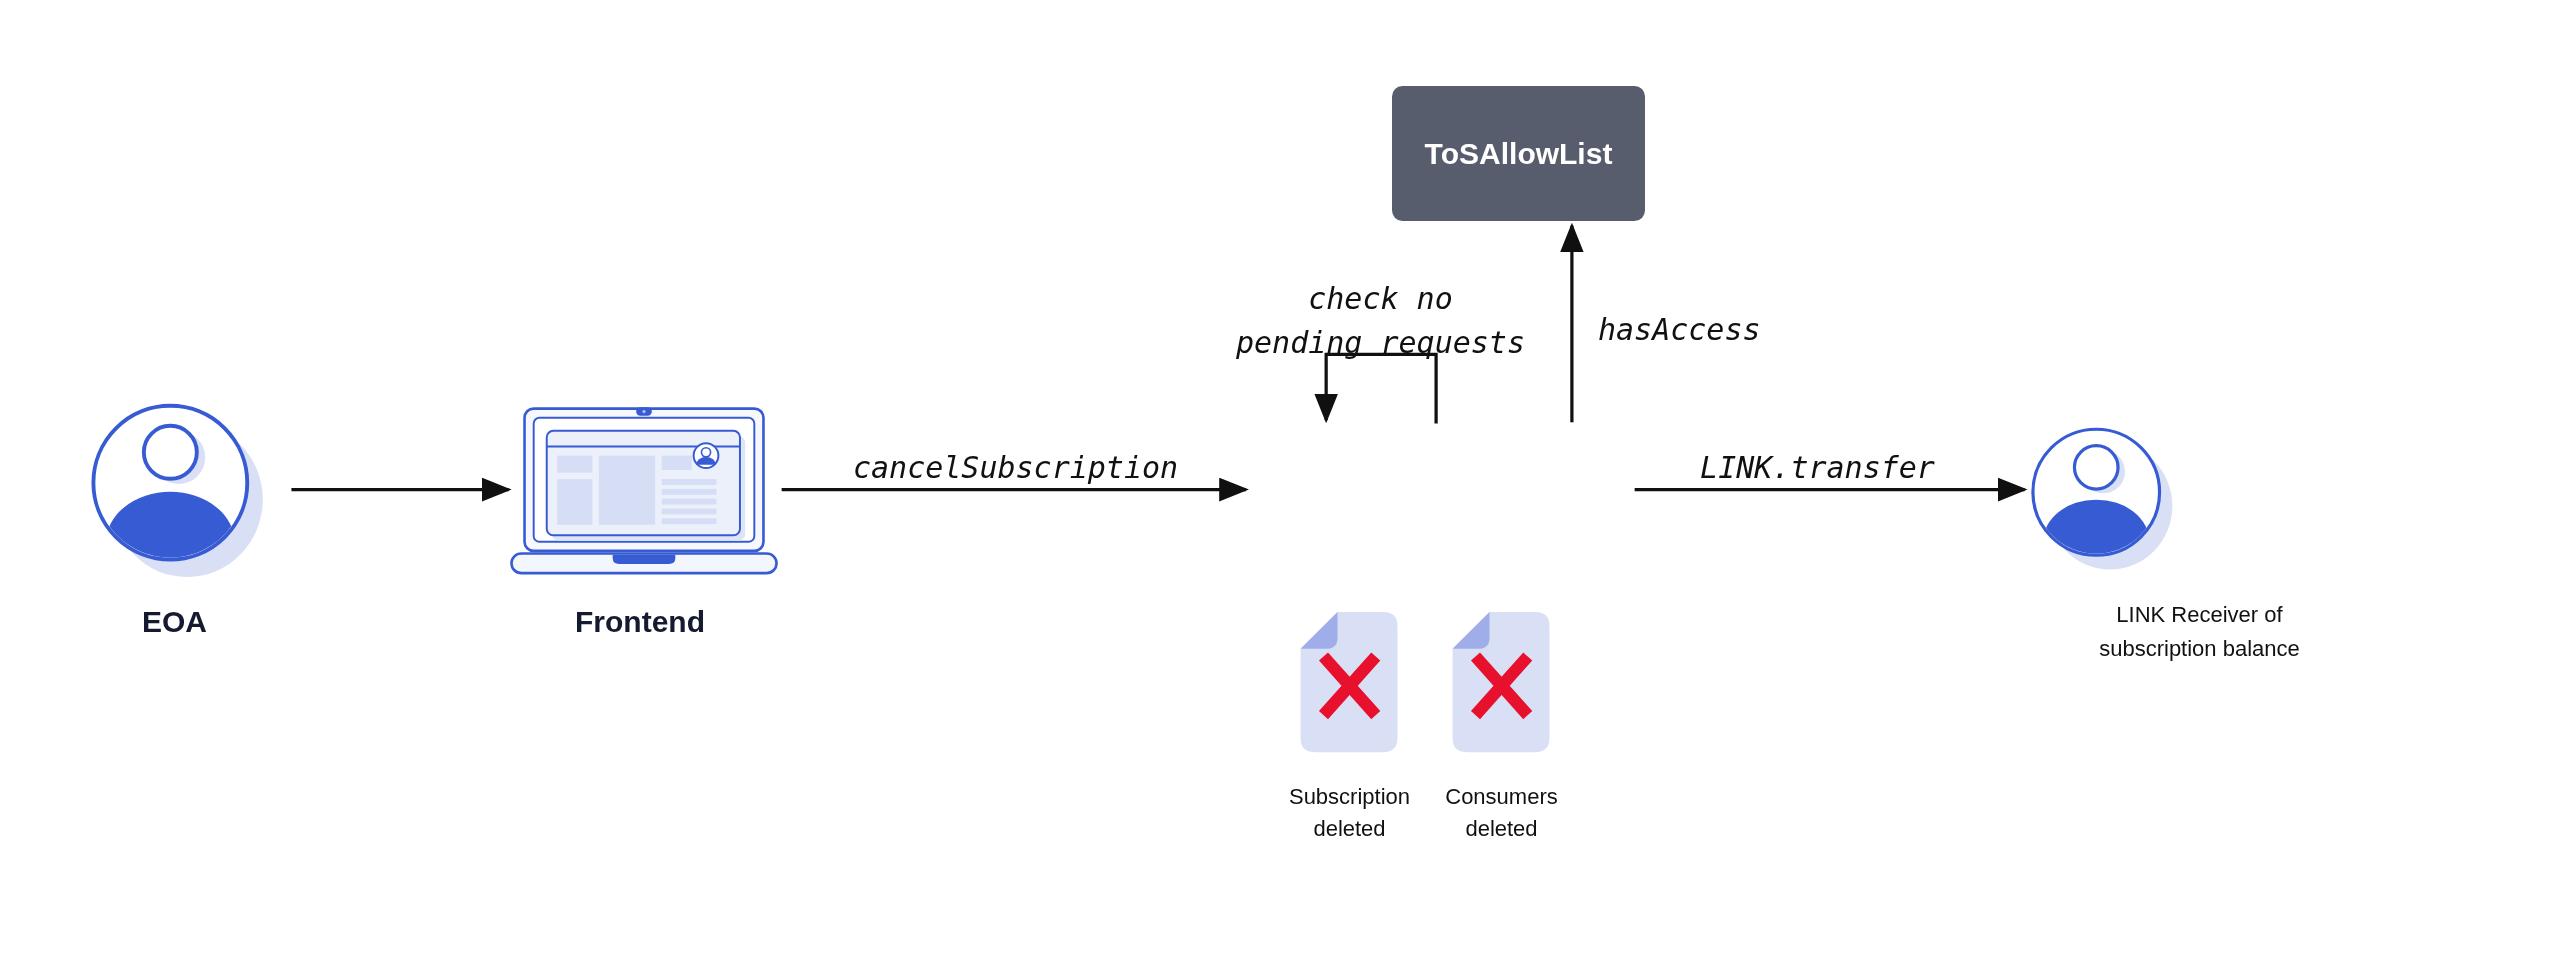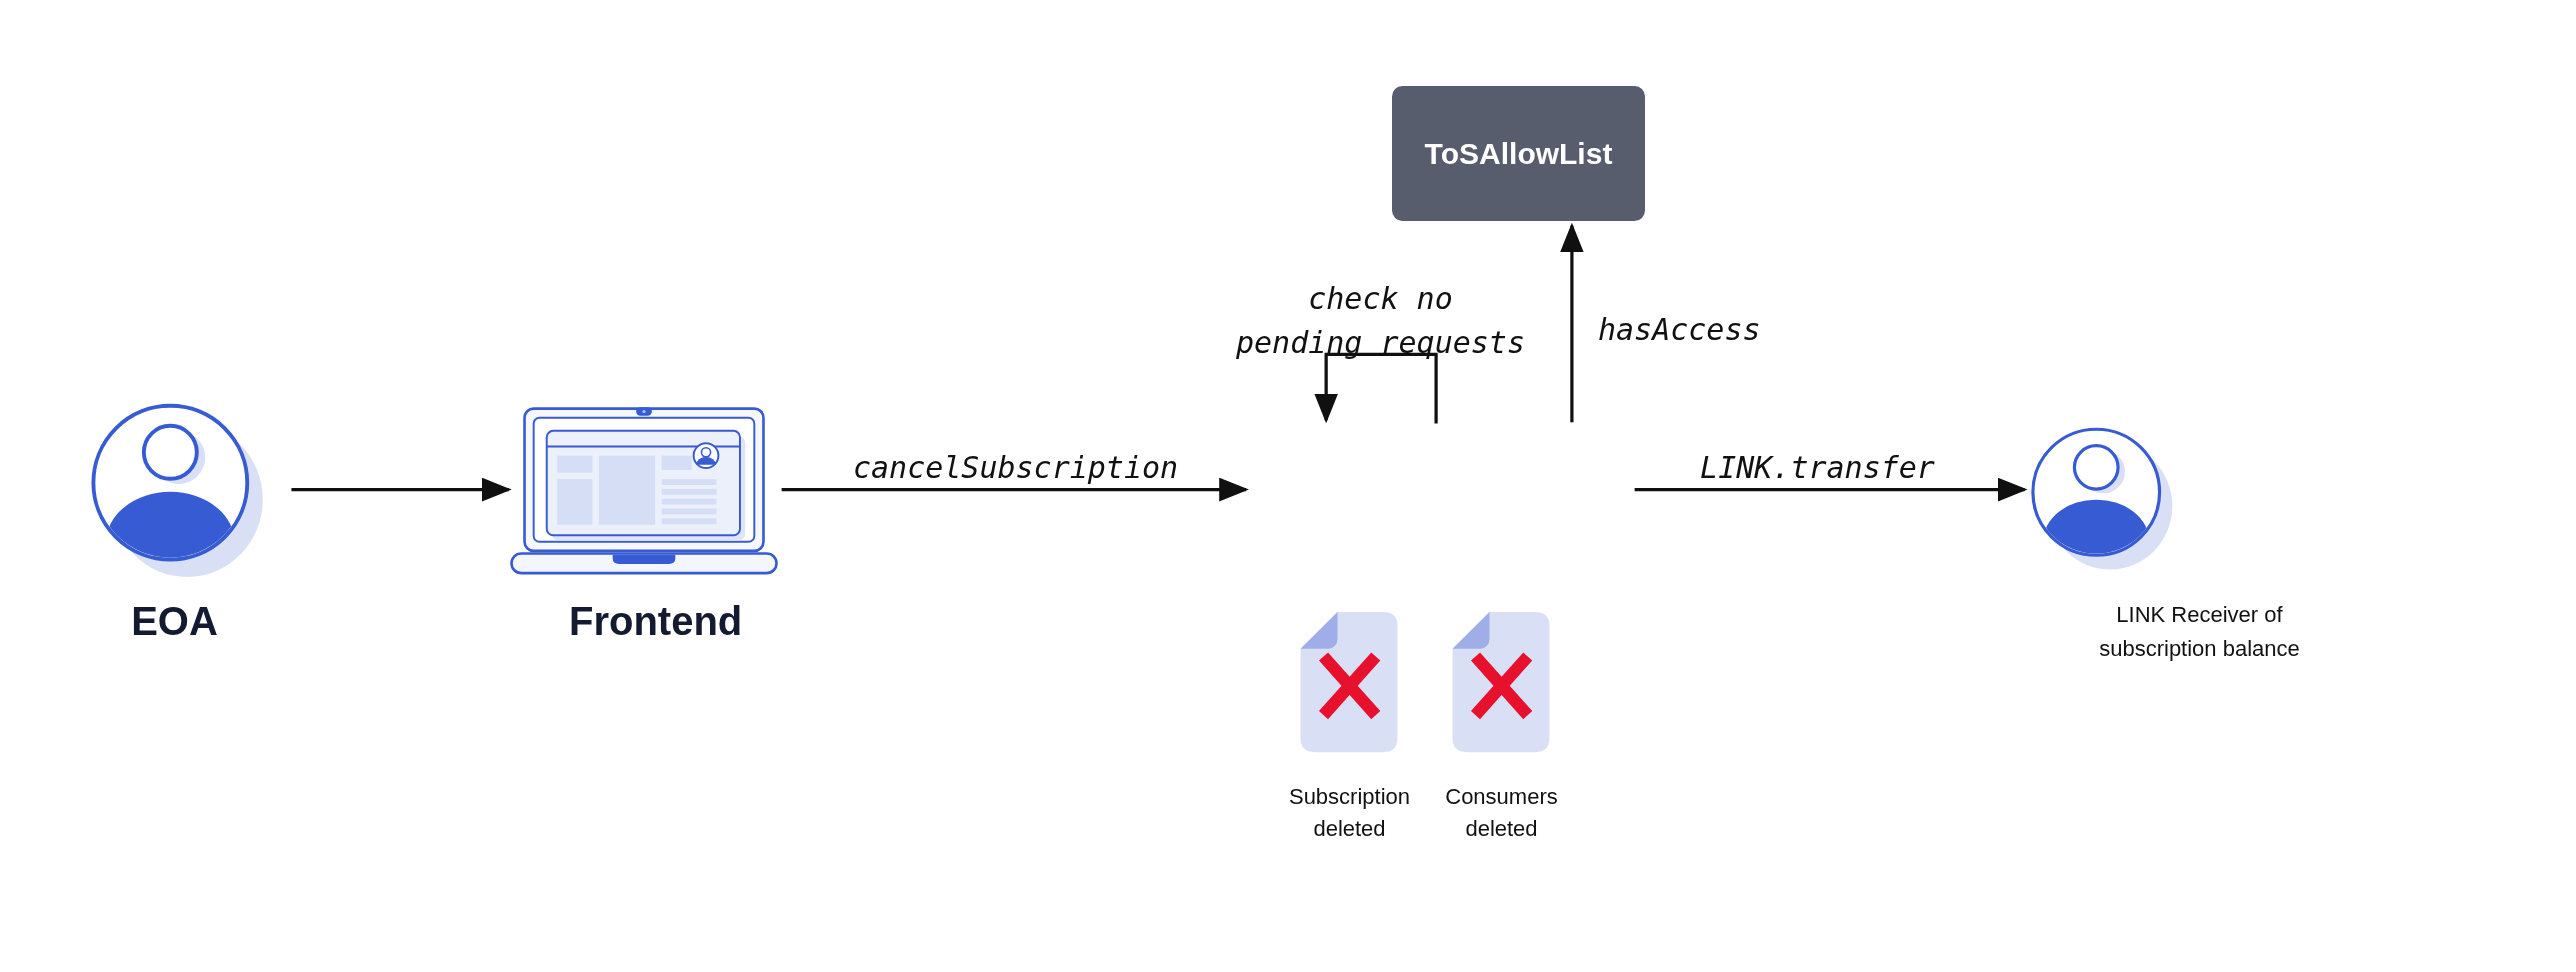--- a/index.html
+++ b/index.html
@@ -10,21 +10,21 @@
   .canvas{position:relative;width:2576px;height:972px;background:#ffffff;overflow:hidden;
           font-family:"Liberation Sans",sans-serif;}
   .abs{position:absolute;}
   .node{display:flex;align-items:center;justify-content:center;color:#ffffff;font-weight:bold;}
   .node.slate{background:var(--slate);border-radius:10.4px;}
   .node.navy{background:var(--navy);border-radius:7.8px;}
   .mono{font-family:"DejaVu Sans Mono",monospace;font-size:30px;color:var(--text);
         text-align:center;white-space:pre-line;line-height:44px;font-style:italic;}
   .mono.nowrap{white-space:nowrap;text-align:right;}
   .caption{font-size:22px;color:var(--text);text-align:center;white-space:pre-line;line-height:32px;}
-  .iconlabel{font-size:40px;font-weight:bold;color:var(--caption-navy);text-align:center;line-height:31px;}
+  .iconlabel{font-size:30px;font-weight:bold;color:var(--caption-navy);text-align:center;line-height:31px;}
   .arrow-line{stroke:var(--arrow);stroke-width:5;fill:none;stroke-linejoin:miter;}
   .arrow-head{fill:var(--arrow);}
   .ui-block{fill:#D6DEF6;}
 </style>
 </head>
 <body>
 
 <div class="canvas">
 
   <svg class="abs" style="left:0;top:0" width="2576" height="972" viewBox="0 0 3982 1503">

